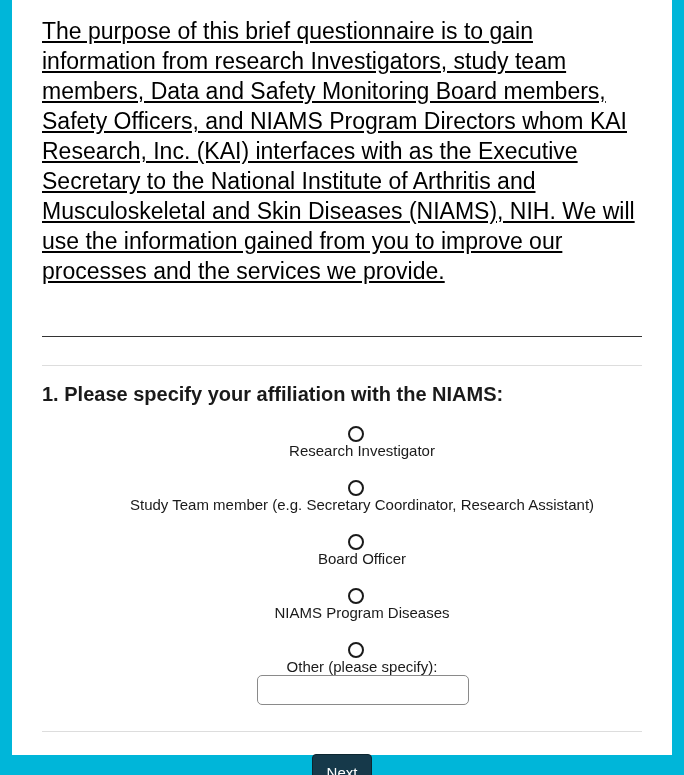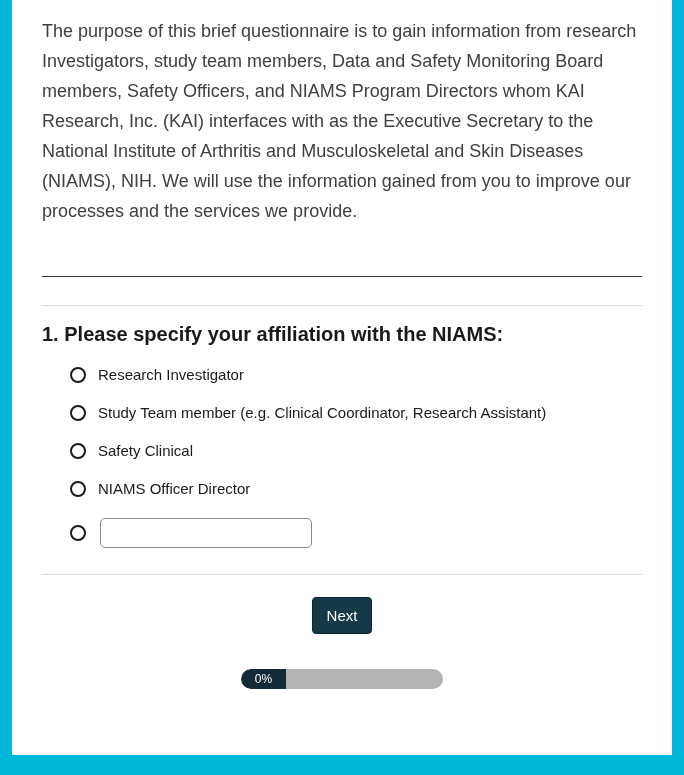--- a/index.html
+++ b/index.html
@@ -17,23 +17,24 @@
   .page {
     position: absolute;
     top: 0;
     left: 12px;
     right: 12px;
     height: 755px;
     background: #ffffff;
     padding: 16px 30px 0 30px;
   }
   .intro {
-    color: #404040;
-    font-size: 18px;
+    color: #000000;
+    font-size: 23px;
     line-height: 30px;
+    text-decoration: underline;
   }
   hr { border: none; }
   .dark-divider {
     margin-top: 50px;
     border-top: 1px solid #333333;
   }
   .light-divider {
     border-top: 1px solid #dddddd;
   }
   .light-divider.top { margin-top: 28px; }
@@ -46,20 +47,21 @@
   }
   .options {
     margin-top: 20px;
     margin-left: 28px;
   }
   .option {
     display: flex;
     align-items: center;
     margin-bottom: 21px;
     cursor: pointer;
+    flex-direction: column;
   }
   .radio {
     width: 16px;
     height: 16px;
     border: 2px solid #1a1a1a;
     border-radius: 50%;
     background: #ffffff;
     flex: 0 0 auto;
   }
   .option-label {
@@ -139,36 +141,37 @@
 
     <div class="options">
 
       <label class="option">
         <span class="radio"></span>
         <span class="option-label">Research Investigator</span>
       </label>
 
       <label class="option">
         <span class="radio"></span>
-        <span class="option-label">Study Team member (e.g. Clinical Coordinator, Research Assistant)</span>
+        <span class="option-label">Study Team member (e.g. Secretary Coordinator, Research Assistant)</span>
       </label>
 
 
       <label class="option">
         <span class="radio"></span>
-        <span class="option-label">Safety Clinical</span>
+        <span class="option-label">Board Officer</span>
       </label>
 
       <label class="option">
         <span class="radio"></span>
-        <span class="option-label">NIAMS Officer Director</span>
+        <span class="option-label">NIAMS Program Diseases</span>
       </label>
 
       <label class="option">
         <span class="radio"></span>
+        <span class="option-label">Other (please specify):</span>
         <input type="text" class="other-input" value="" style="">
       </label>
 
     </div>
 
     <hr class="light-divider bottom">
 
     <div class="next-row">
       <button class="next-button">Next</button>
     </div>

